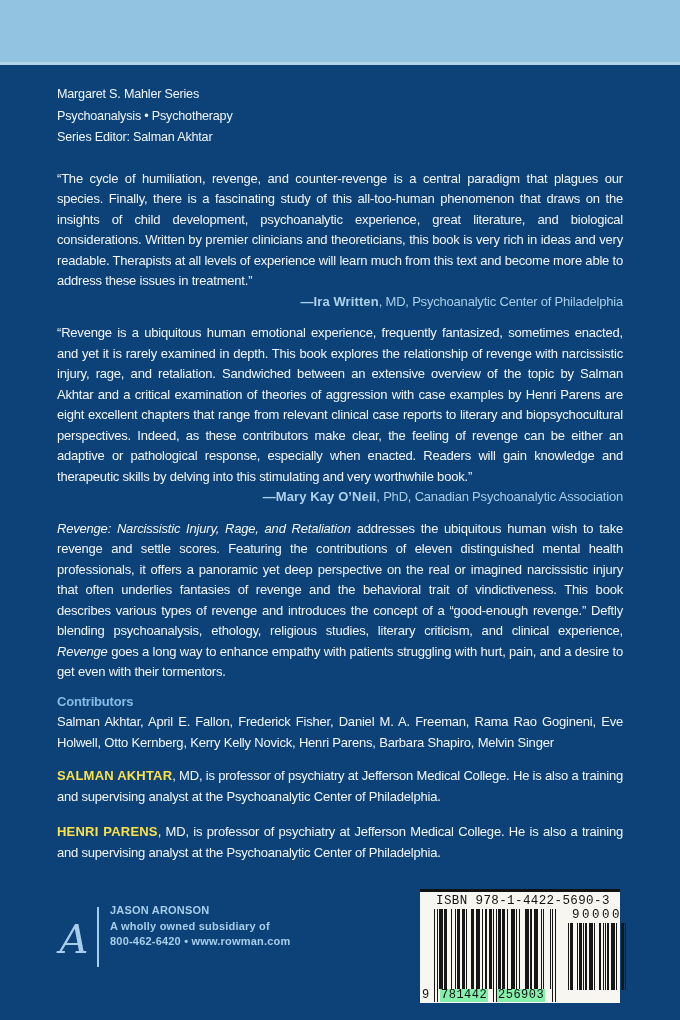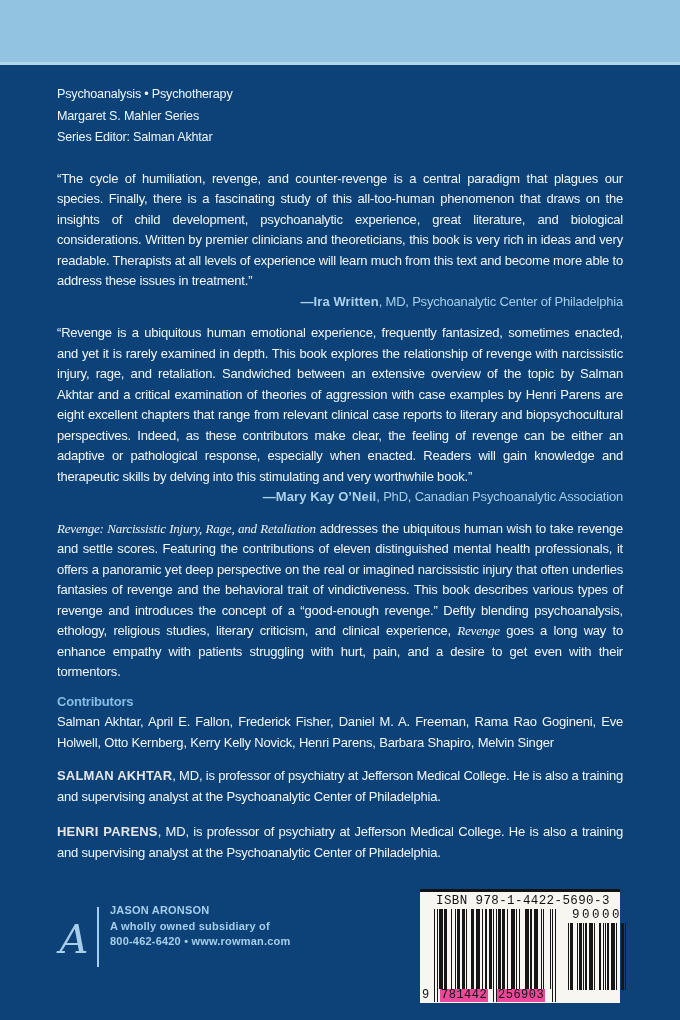--- a/index.html
+++ b/index.html
@@ -16,28 +16,28 @@
   }
   .series{margin-top:19px;font-size:12.6px;line-height:21.5px;color:#EFF5FA;}
   .series div{white-space:nowrap;}
   p{margin:0;}
   .quote{text-align:justify;}
   .q1{margin-top:20px;}
   .q2{margin-top:11px;}
   .attr{text-align:right;color:#A6CDE9;}
   .attr .nm{font-weight:bold;color:#ACD1EC;letter-spacing:0.1px;}
   .desc{margin-top:11px;text-align:justify;}
-  .ital{font-style:italic;font-family:Liberation Serif, serif;}
+  .ital{font-style:italic;}
   .contrib{margin-top:9px;}
   .contrib-h{color:#86BDE6;font-weight:bold;}
   .names{text-align:justify;}
   .bio{text-align:justify;}
   .bio1{margin-top:13px;}
   .bio2{margin-top:15px;}
-  .bio .nm{font-weight:bold;color:#e5e5e5;letter-spacing:0.2px;}
+  .bio .nm{font-weight:bold;color:#fde047;letter-spacing:0.2px;}
 
   .publisher{position:absolute;left:56px;top:903px;display:flex;color:#A6CEEA;}
   .logo{
     font-family:"DejaVu Serif", serif;font-style:italic;
     font-size:40px;line-height:40px;width:36px;text-align:center;
     margin-top:16px;color:#A6CEEA;
   }
   .pub-divider{width:2px;background:#A6CEEA;height:60px;margin:4px 11px 0 5px;}
   .pub-text{font-size:11px;font-weight:bold;line-height:15.5px;letter-spacing:0.2px;}
   .pub-text div{white-space:nowrap;}
@@ -50,41 +50,41 @@
   .bc-isbn{
     font-family:"Liberation Mono", monospace;font-size:12.5px;
     letter-spacing:0.4px;text-align:center;padding:2px 16px 1px;white-space:nowrap;
   }
   .bc-row{display:flex;padding-left:14px;}
   .bc-main{position:relative;width:122px;height:93px;}
   .bc-main svg{display:block;}
   .bc-digits span{
     position:absolute;top:80px;height:13px;line-height:13px;
     font-family:"Liberation Mono", monospace;font-size:12px;
-    background:#ec4899;letter-spacing:0.5px;
+    background:#86efac;letter-spacing:0.5px;
   }
   .bc-d-left{left:-12px;background:transparent !important;}
   .bc-d-mid{left:6px;padding:0 1px;}
   .bc-d-right{left:63px;padding:0 1px;}
   .bc-supp{margin-left:12px;width:58px;text-align:center;}
   .bc-supp .supnum{
     font-family:"Liberation Mono", monospace;font-size:12.5px;
     letter-spacing:2.5px;line-height:13px;display:block;padding-bottom:1px;
   }
 </style>
 </head>
 <body>
 
 <div class="band"></div>
 
 <div class="content">
 
   <div class="series">
+    <div>Margaret S. Mahler Series</div>
     <div>Psychoanalysis • Psychotherapy</div>
-    <div>Margaret S. Mahler Series</div>
     <div>Series Editor: Salman Akhtar</div>
   </div>
 
   <p class="quote q1">
     <span>“The cycle of humiliation, revenge, and counter-revenge is a central paradigm that plagues our species. Finally, there is a fascinating study of this all-too-human phenomenon that draws on the insights of child development, psychoanalytic experience, great literature, and biological considerations. Written by premier clinicians and theoreticians, this book is very rich in ideas and very readable. Therapists at all levels of experience will learn much from this text and become more able to address these issues in treatment.”</span>
   </p>
   <p class="attr">
     <span class="nm">—Ira Written</span><span>, MD, Psychoanalytic Center of Philadelphia</span>
   </p>
 

